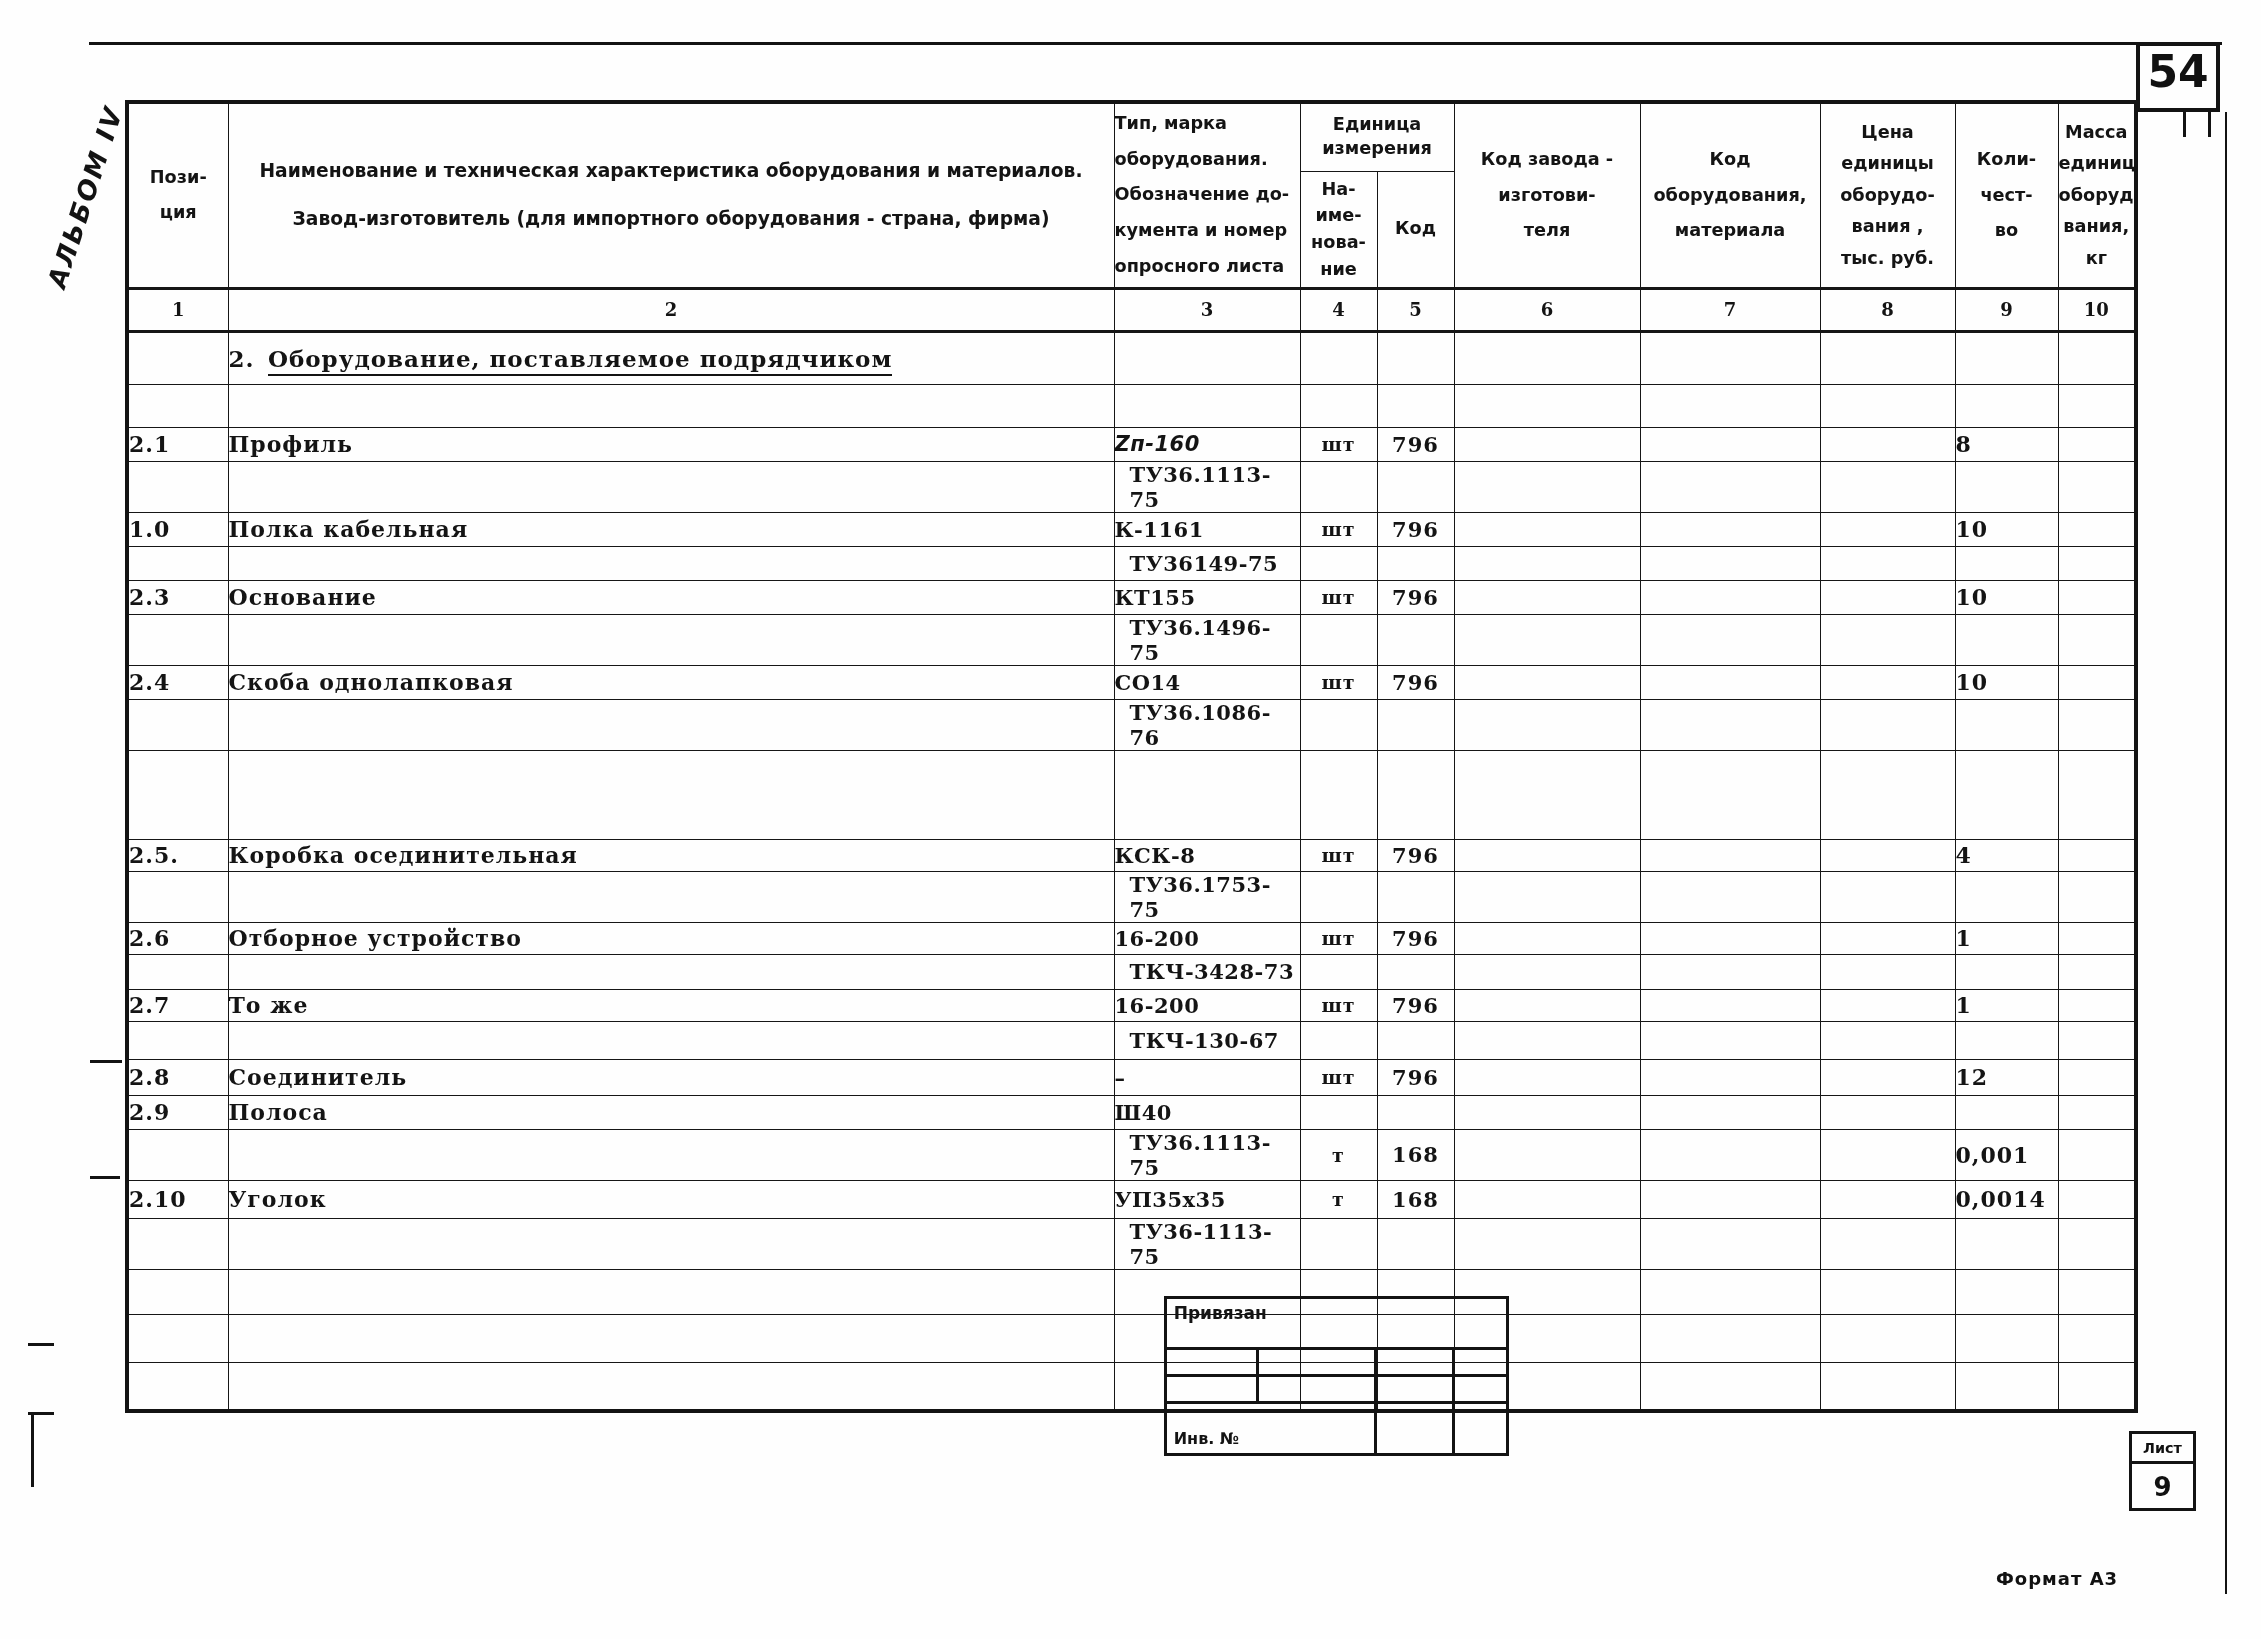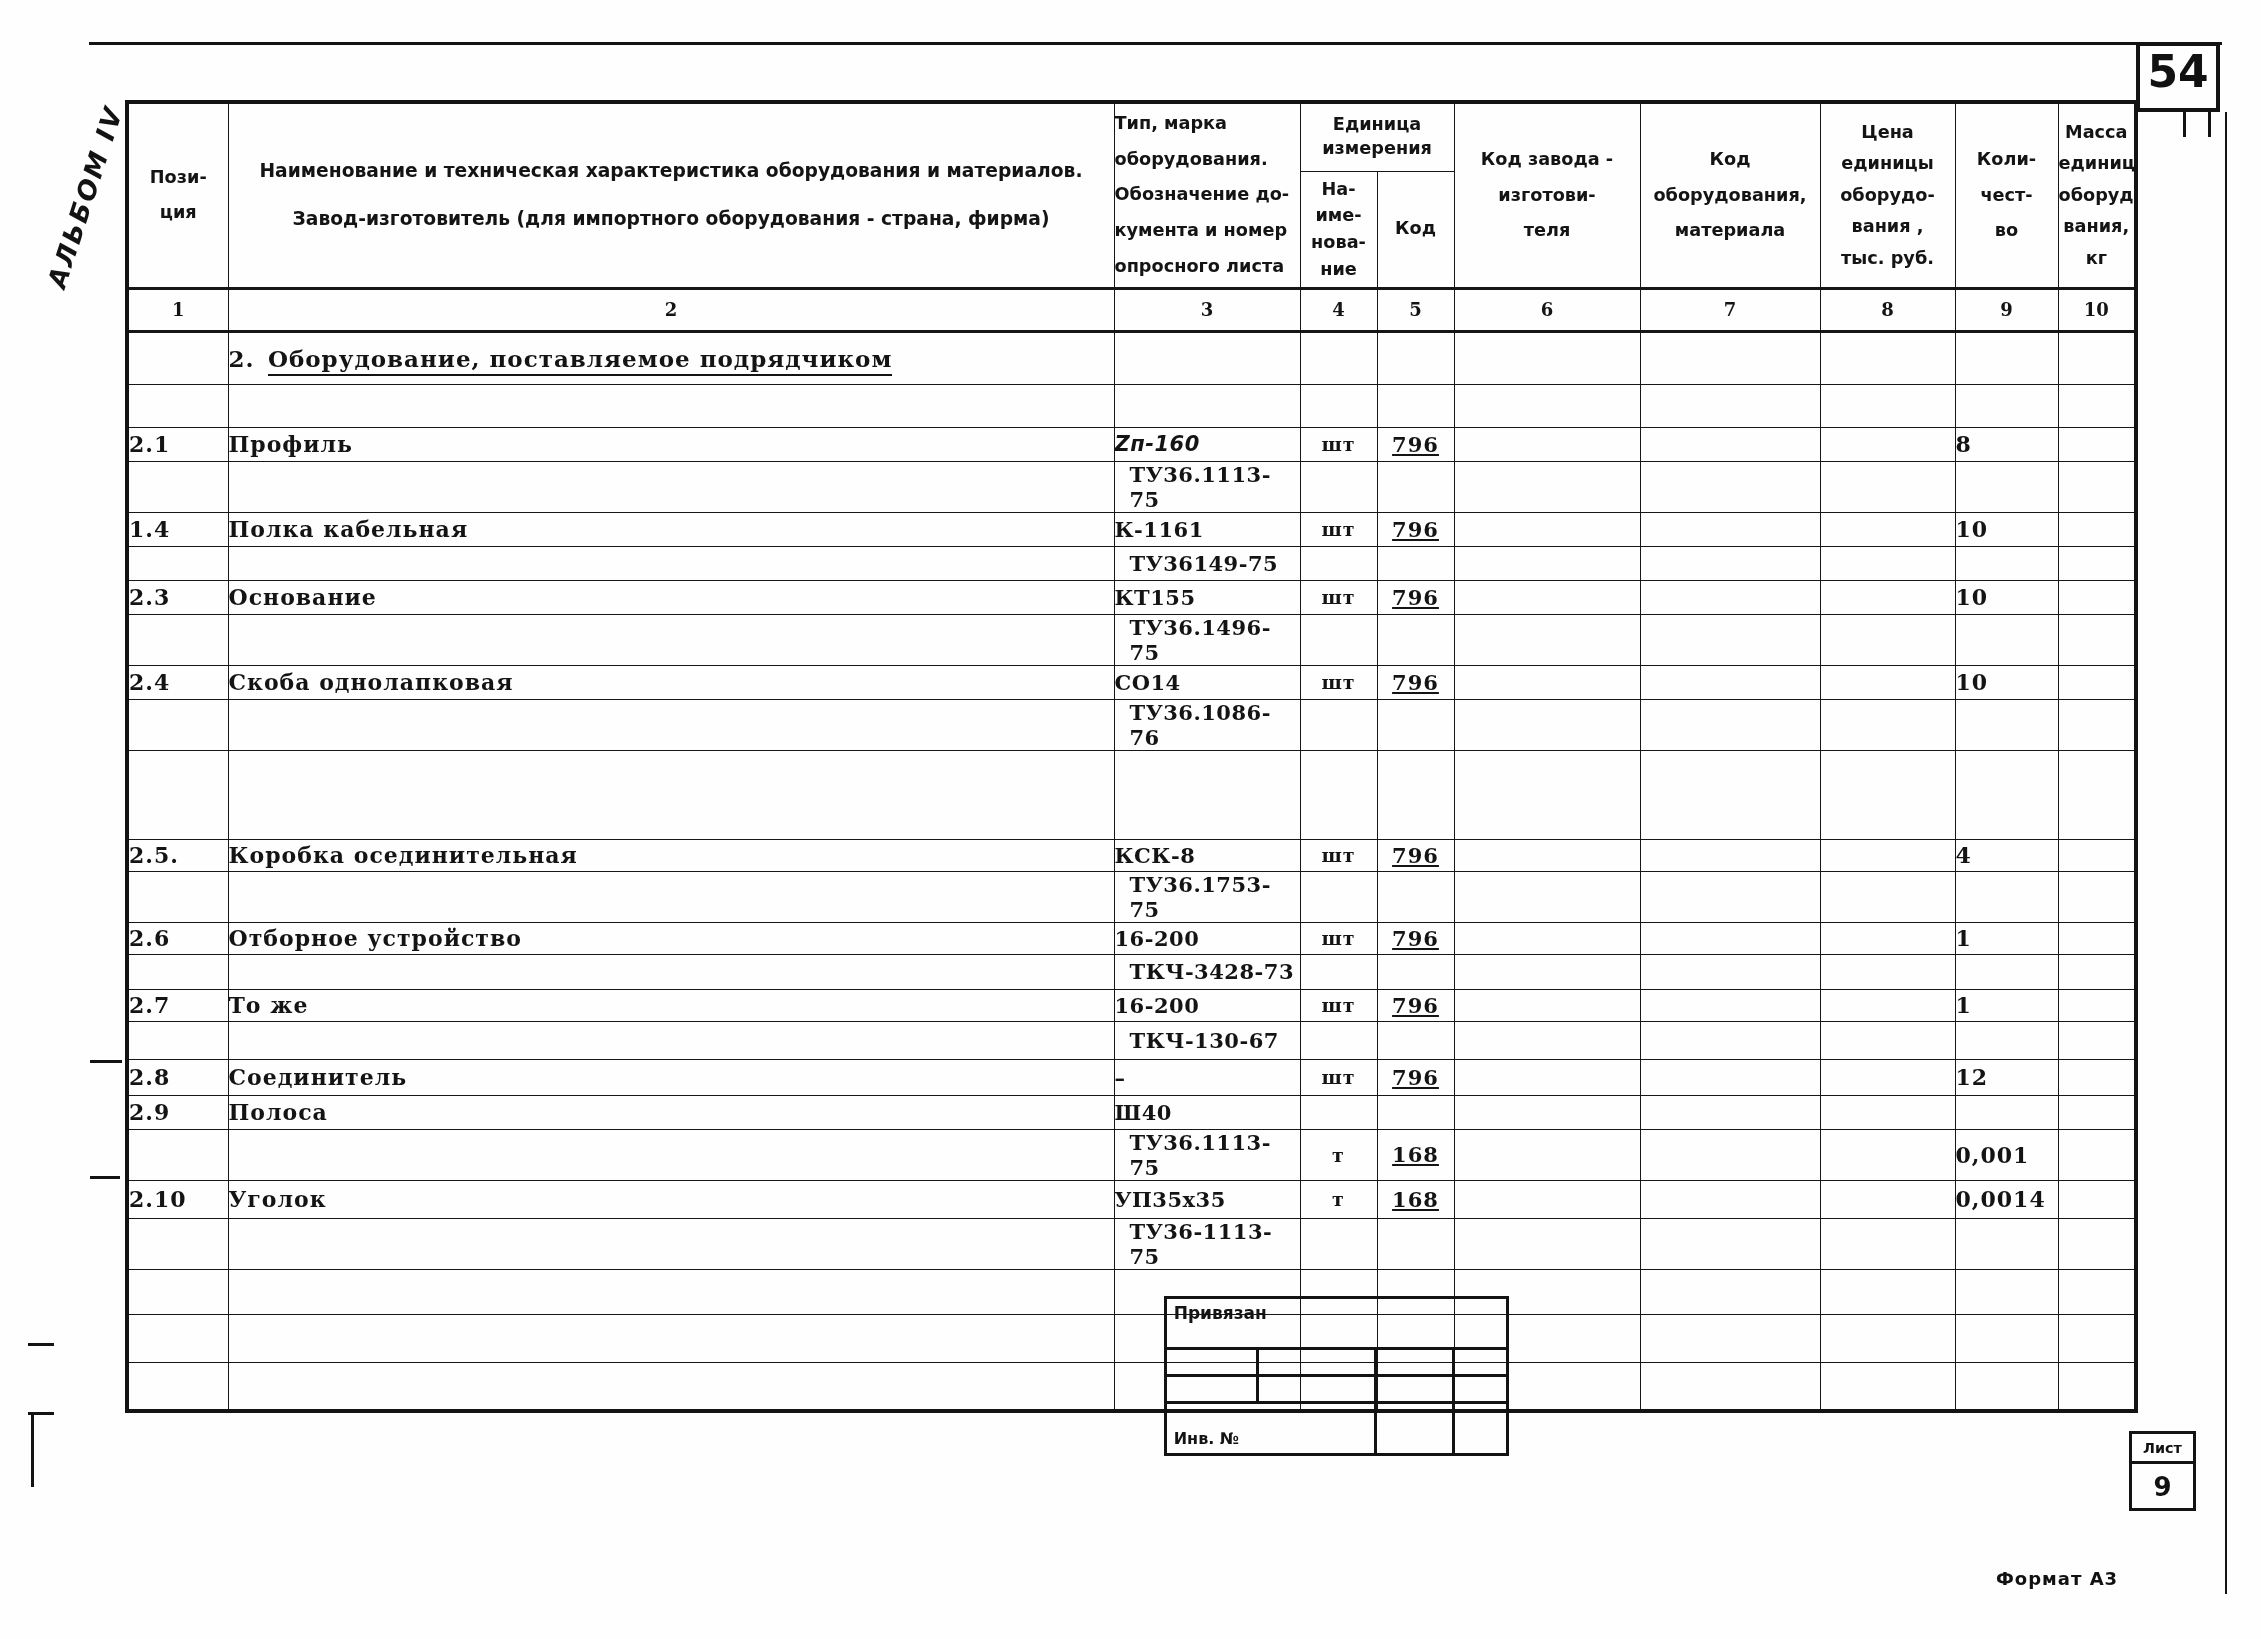--- a/index.html
+++ b/index.html
@@ -19,21 +19,21 @@
   .name-hdr{display:flex;flex-direction:column;gap:28px;align-items:center;
             font-size:18.7px;line-height:1.1;}
   tr.nums td{border-top-width:3.4px;border-bottom-width:3.8px;text-align:center;
              font-weight:700;font-size:18px;font-family:"DejaVu Serif",serif;}
   .typ{font-family:"DejaVu Serif",serif;font-weight:700;font-size:22px;letter-spacing:1px;}
   td.c-pos{text-align:left;padding-left:14.4px;}
   td.c-name{text-align:left;padding-left:45px;}
   td.c-type{text-align:left;padding-left:18px;font-size:21px;letter-spacing:0.5px;}
   td.c-type.sub{padding-left:15px;}
   td.c-unit{text-align:center;font-size:19px;}
-  td.c-code{text-align:center;font-size:21px;text-decoration:underline;}
+  td.c-code{text-align:center;font-size:21px;}
   td.c-qty{text-align:left;padding-left:16.3px;font-size:22px;}
   .hand{font-family:"DejaVu Sans",sans-serif !important;font-style:italic;font-weight:700;}
   .sect{font-size:23px;}
   .sect .u{border-bottom:2.9px solid #131313;padding-bottom:2.9px;}
   .sect .pfx{margin-right:13.4px;}
   
   .album{position:absolute;left:56px;top:272px;transform:rotate(-72deg);
          transform-origin:0 50%;font-family:"DejaVu Sans",sans-serif;
          font-style:italic;font-weight:700;font-size:26px;letter-spacing:2.4px;
          white-space:nowrap;color:#131313;}
@@ -200,21 +200,21 @@
           <td class="c-type typ sub">ТУ36.1113-75</td>
           <td class="c-unit typ"></td>
           <td class="c-code typ"></td>
           <td></td>
           <td></td>
           <td></td>
           <td class="c-qty typ"></td>
           <td></td>
         </tr>
         <tr style="height: 34px;">
-          <td class="c-pos typ">1.4</td>
+          <td class="c-pos typ">1.0</td>
           <td class="c-name typ">Полка кабельная</td>
           <td class="c-type typ">К-1161</td>
           <td class="c-unit typ">шт</td>
           <td class="c-code typ">796</td>
           <td></td>
           <td></td>
           <td></td>
           <td class="c-qty typ">10</td>
           <td></td>
         </tr>

